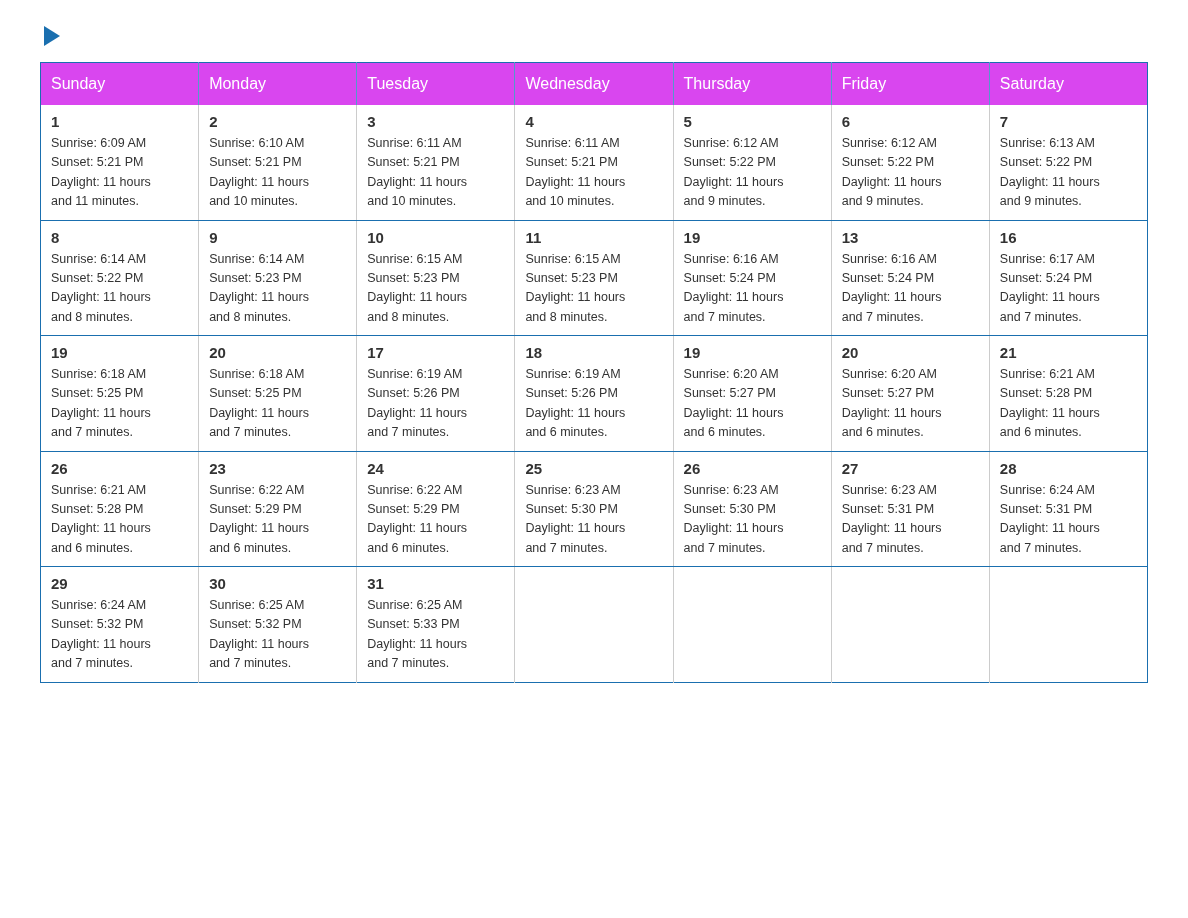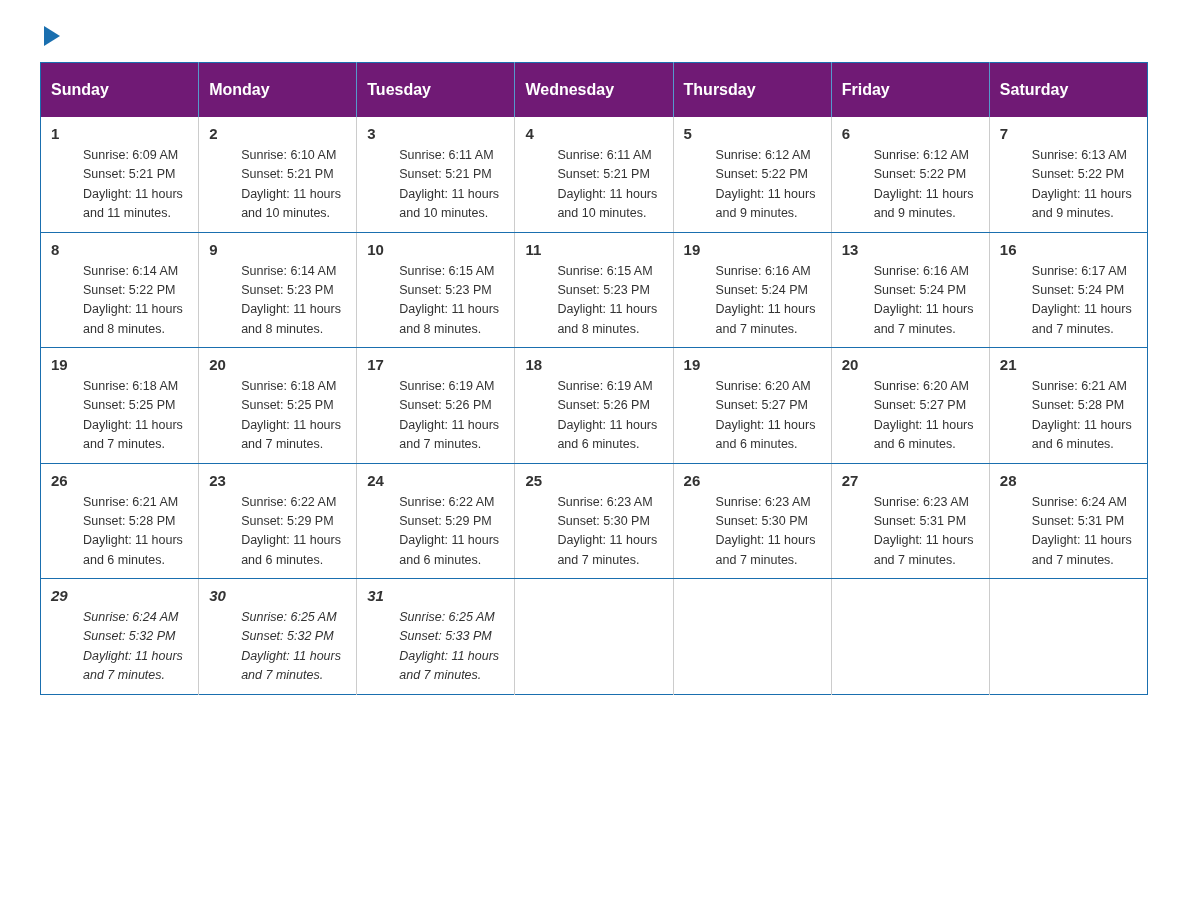--- a/index.html
+++ b/index.html
@@ -59,25 +59,25 @@
       font-size: 20px;
       color: #555;
       margin-top: 4px;
     }
     .calendar {
       width: 100%;
       border-collapse: collapse;
       border: 1px solid #1a6faf;
     }
     .calendar thead tr th {
-      background-color: #701a75;
+      background-color: #d946ef;
       color: #fff;
       font-size: 16px;
-      font-weight: bold;
-      padding: 18px 10px;
+      font-weight: normal;
+      padding: 12px 10px;
       text-align: left;
       border-right: 1px solid #5599cc;
     }
     .calendar thead tr th:last-child {
       border-right: none;
     }
     .calendar tbody tr td {
       vertical-align: top;
       padding: 8px 10px;
       border-right: 1px solid #ccc;
@@ -85,33 +85,31 @@
       font-size: 13px;
       color: #333;
       width: 14.28%;
       min-height: 100px;
     }
     .calendar tbody tr td:last-child {
       border-right: none;
     }
     .calendar tbody tr:last-child td {
       border-bottom: none;
-      font-style: italic;
     }
     .day-number {
       font-size: 15px;
       font-weight: bold;
       margin-bottom: 4px;
       display: block;
     }
     .day-info {
       font-size: 12.5px;
       line-height: 1.55;
       color: #333;
-      margin-left: 32px;
     }
     .empty-cell {
       background: #fff;
     }
   </style>
 </head>
 <body>
 
 <div class="header">
   <div class="logo">

